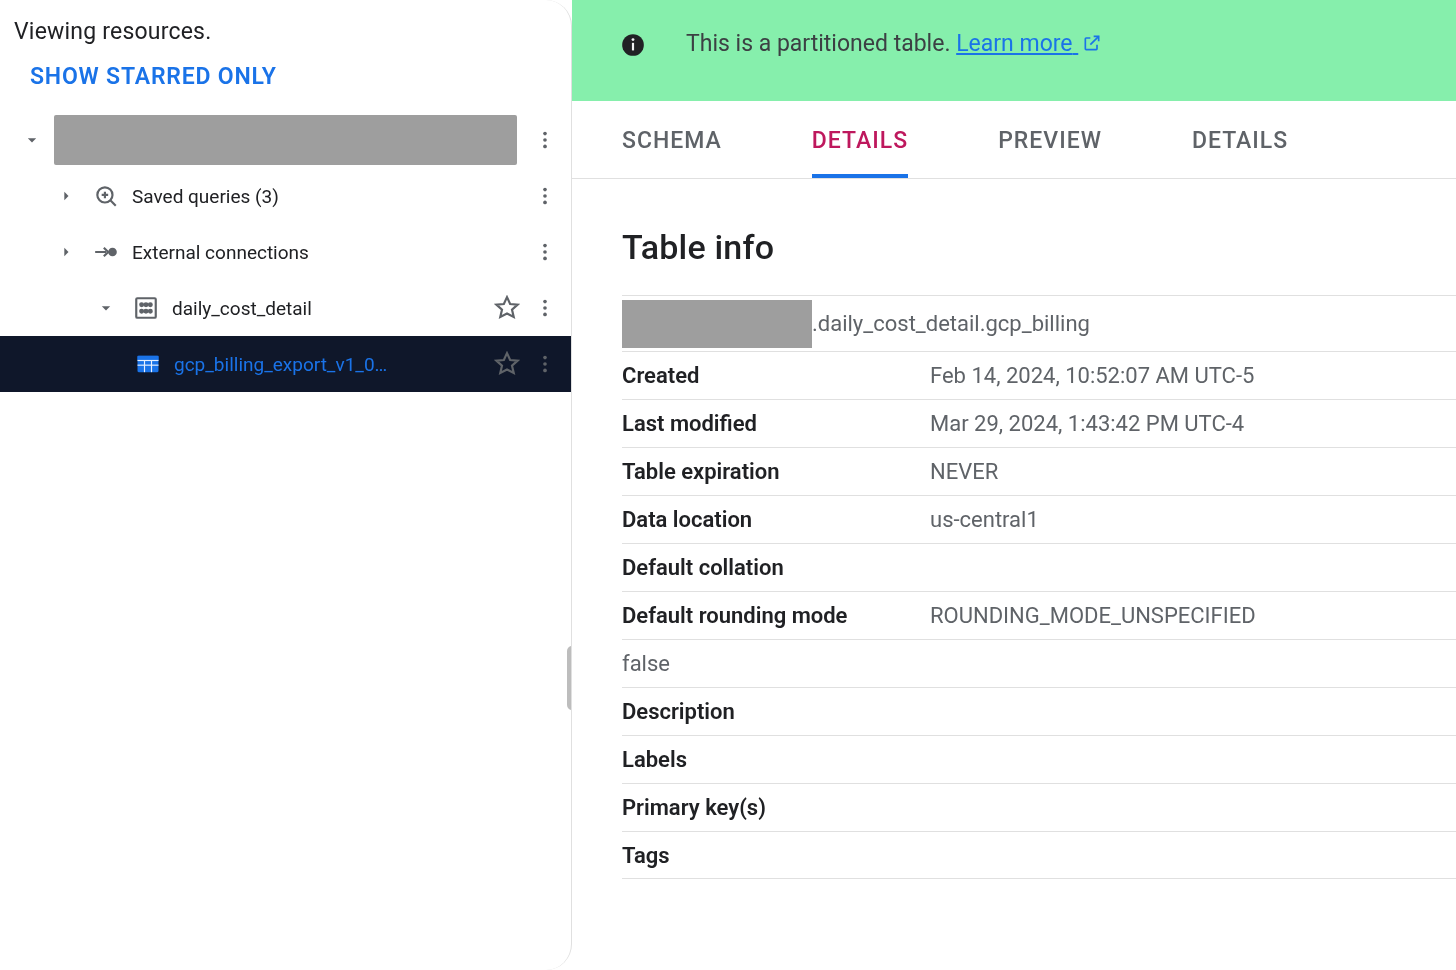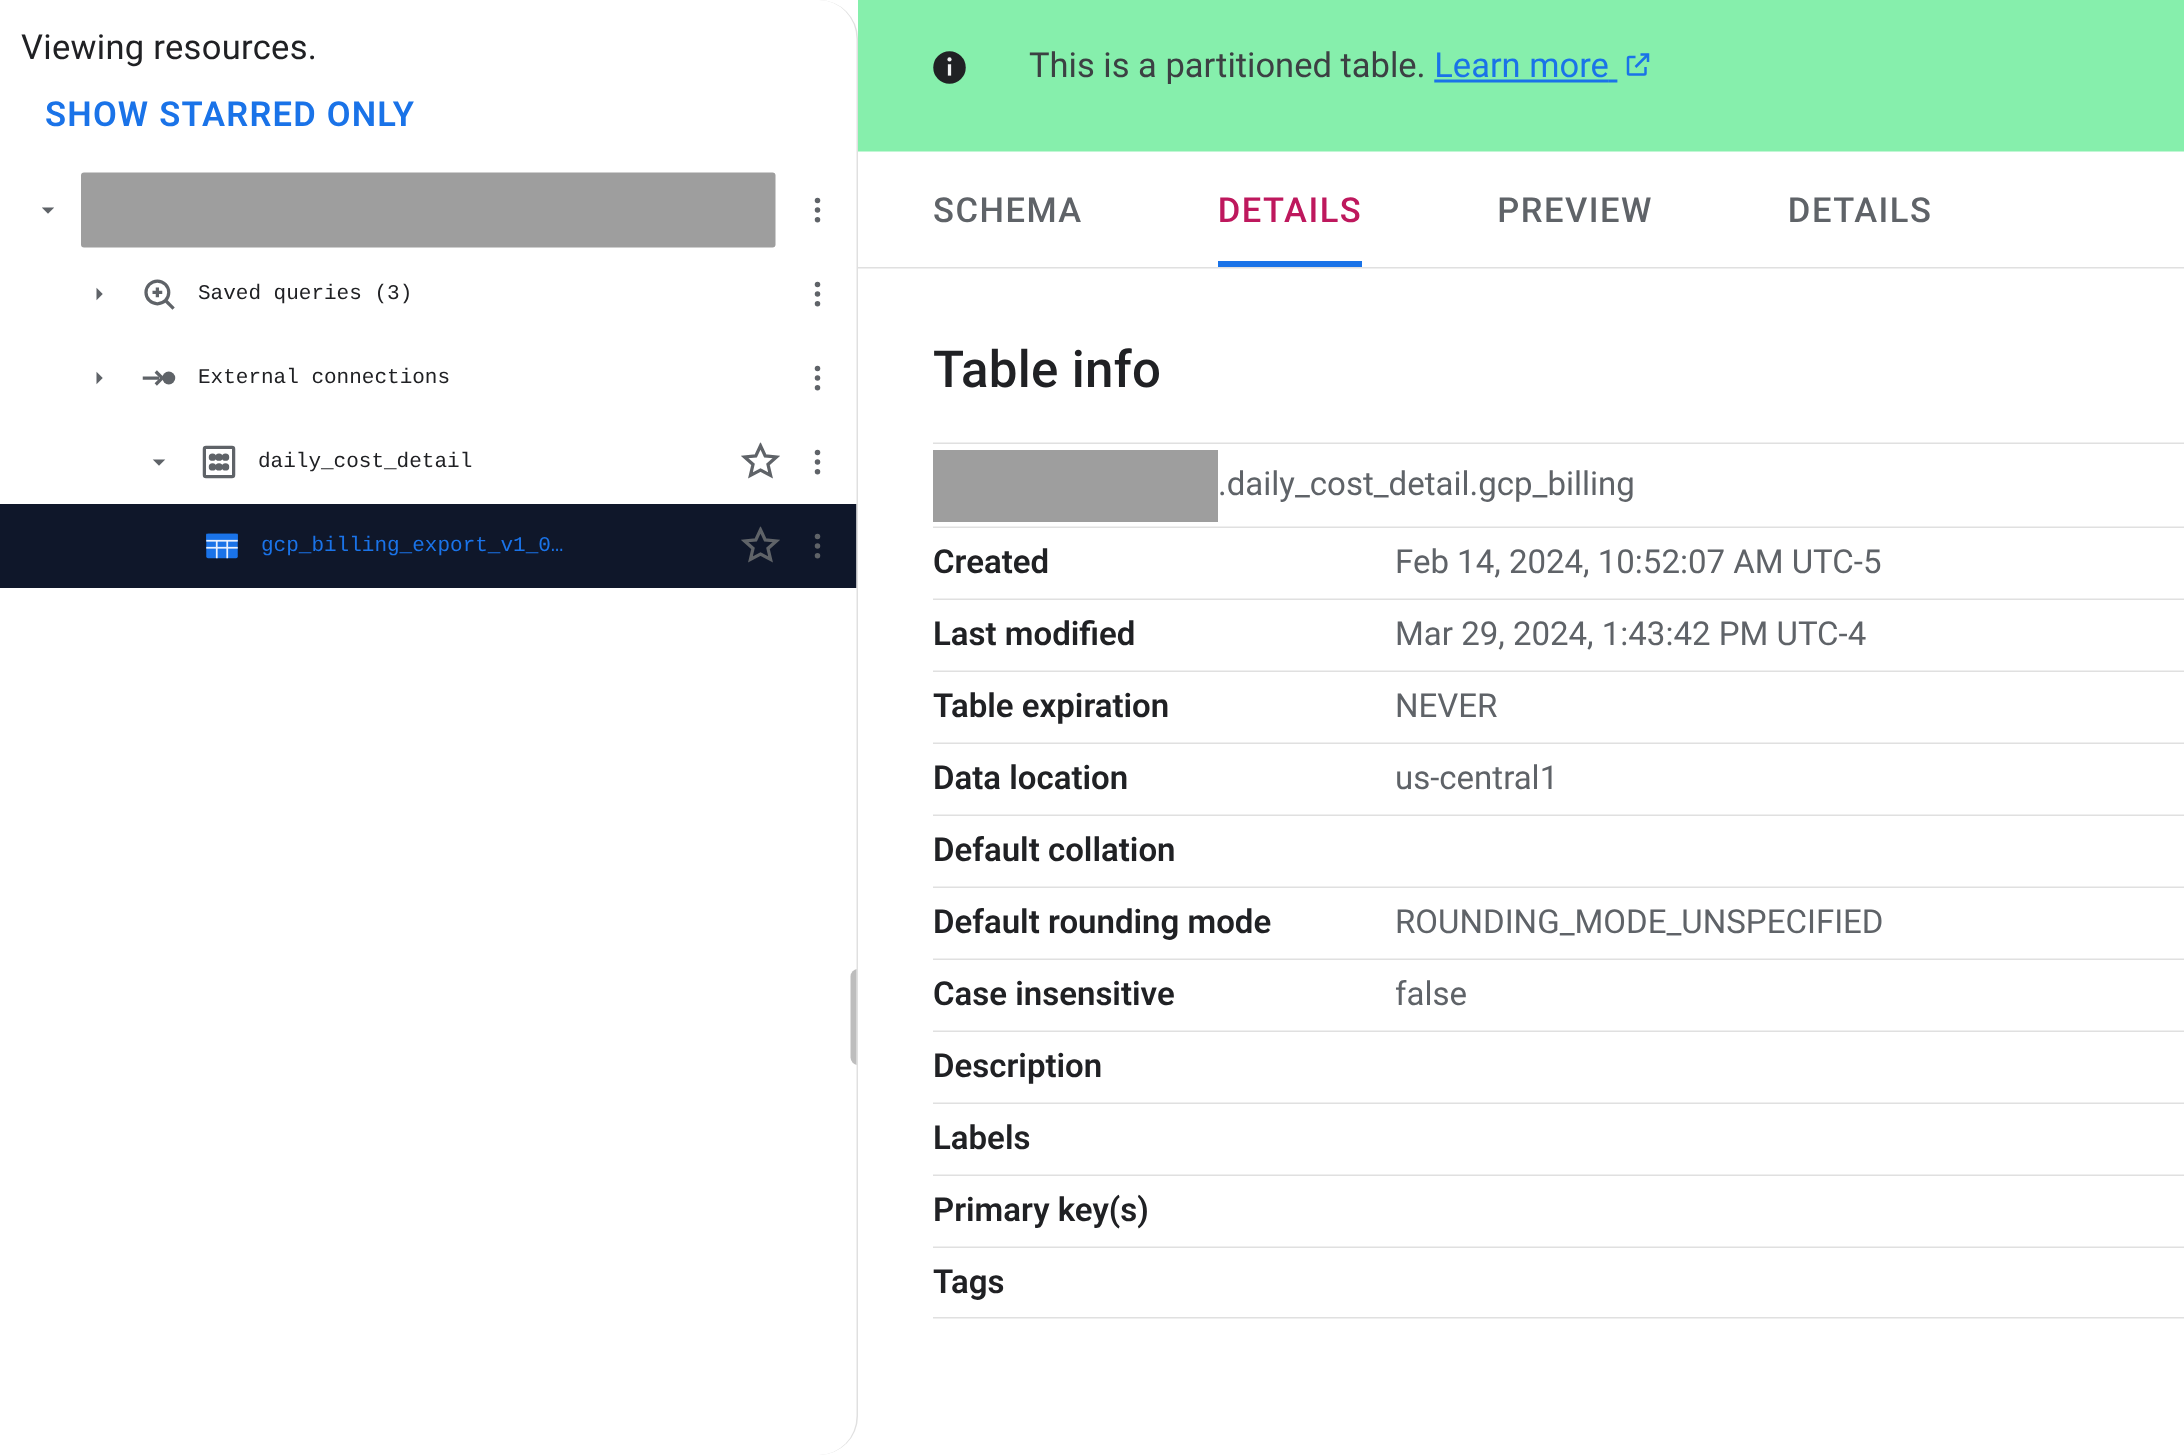--- a/index.html
+++ b/index.html
@@ -34,22 +34,21 @@
     letter-spacing: 0.8px;
     padding: 10px 14px 16px 30px;
     cursor: pointer;
   }
   .tree { padding-top: 6px; }
   .tree-row {
     display: flex;
     align-items: center;
     height: 56px;
     padding-right: 8px;
-    font-size: 14px;
-    font-family: Liberation Mono, monospace;
+    font-size: 19px;
   }
   .tree-row.selected {
     background: #0f172a;
   }
   .expander, .icon-slot, .end-icon {
     display: flex; align-items: center; justify-content: center;
   }
   .expander { width: 44px; height: 44px; color: #5f6368; cursor: pointer; }
   .icon-slot { width: 36px; height: 36px; color: #5f6368; margin-right: 8px; }
   .label {
@@ -365,21 +364,20 @@
     </div>
     <div class="info-row">
       <div class="info-key">Default collation</div>
       <div class="info-val"></div>
     </div>
     <div class="info-row">
       <div class="info-key">Default rounding mode</div>
       <div class="info-val">ROUNDING_MODE_UNSPECIFIED</div>
     </div>
     <div class="info-row">
-      <div class="info-key">Case insensitive</div>
       <div class="info-val">false</div>
     </div>
     <div class="info-row">
       <div class="info-key">Description</div>
       <div class="info-val"></div>
     </div>
     <div class="info-row">
       <div class="info-key">Labels</div>
       <div class="info-val"></div>
     </div>

